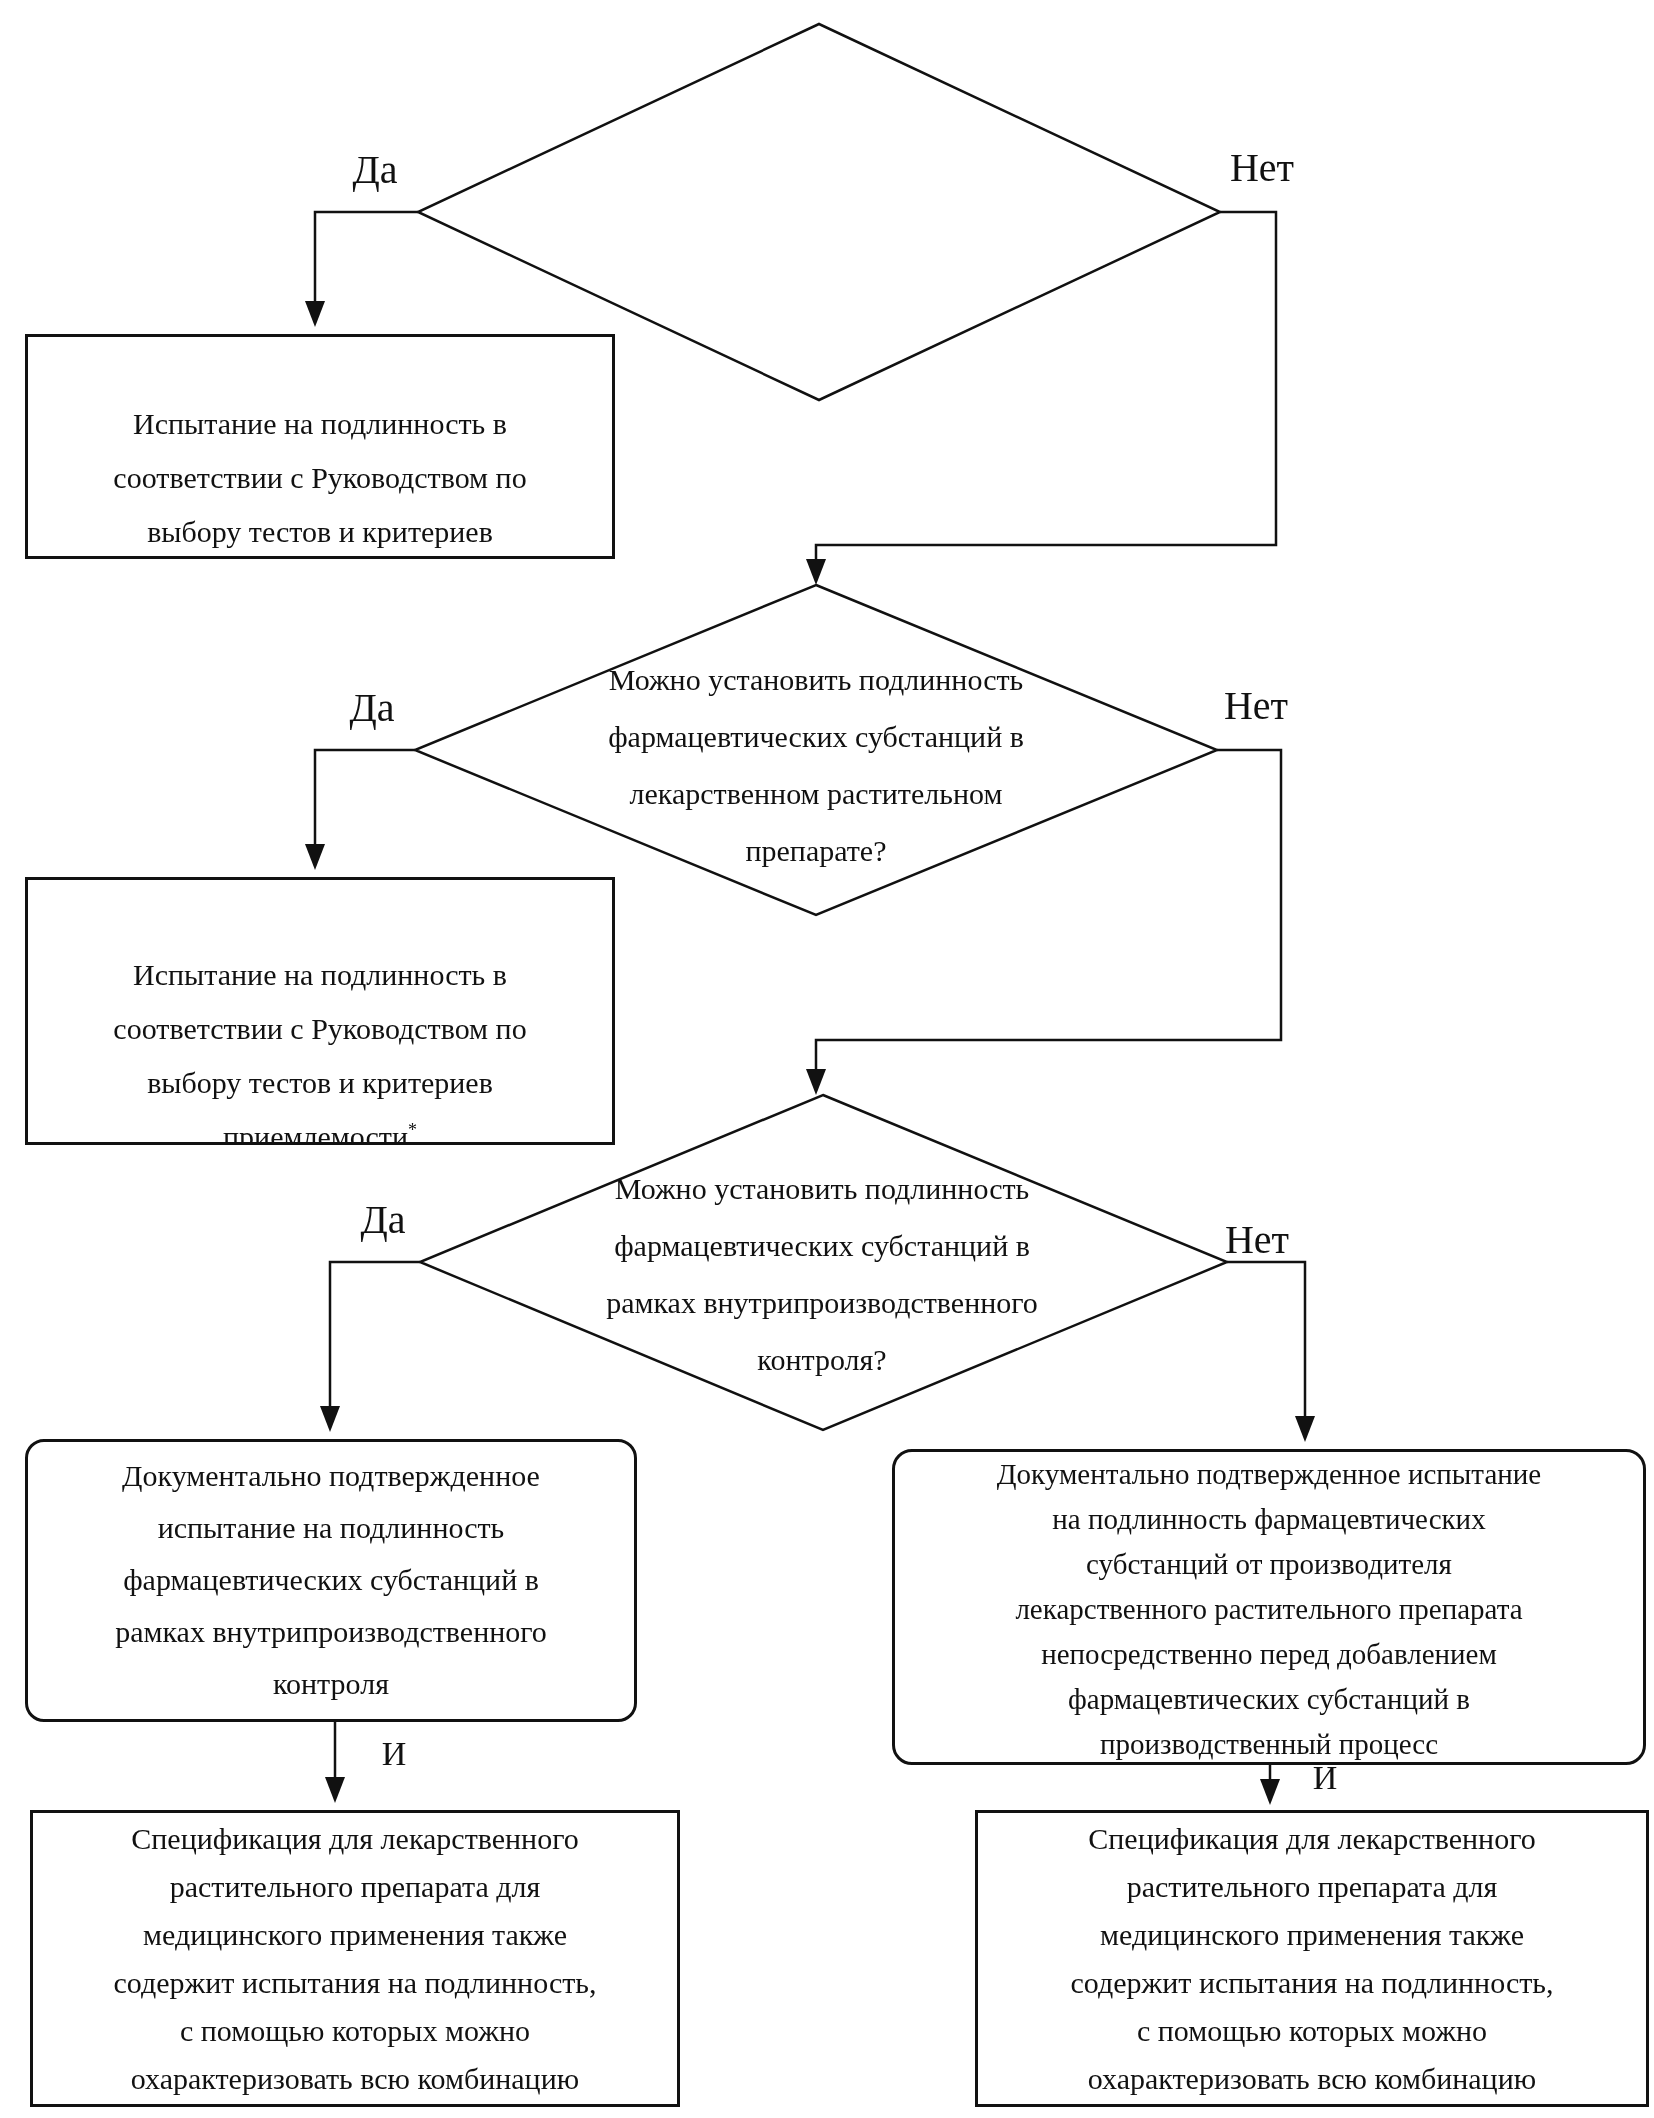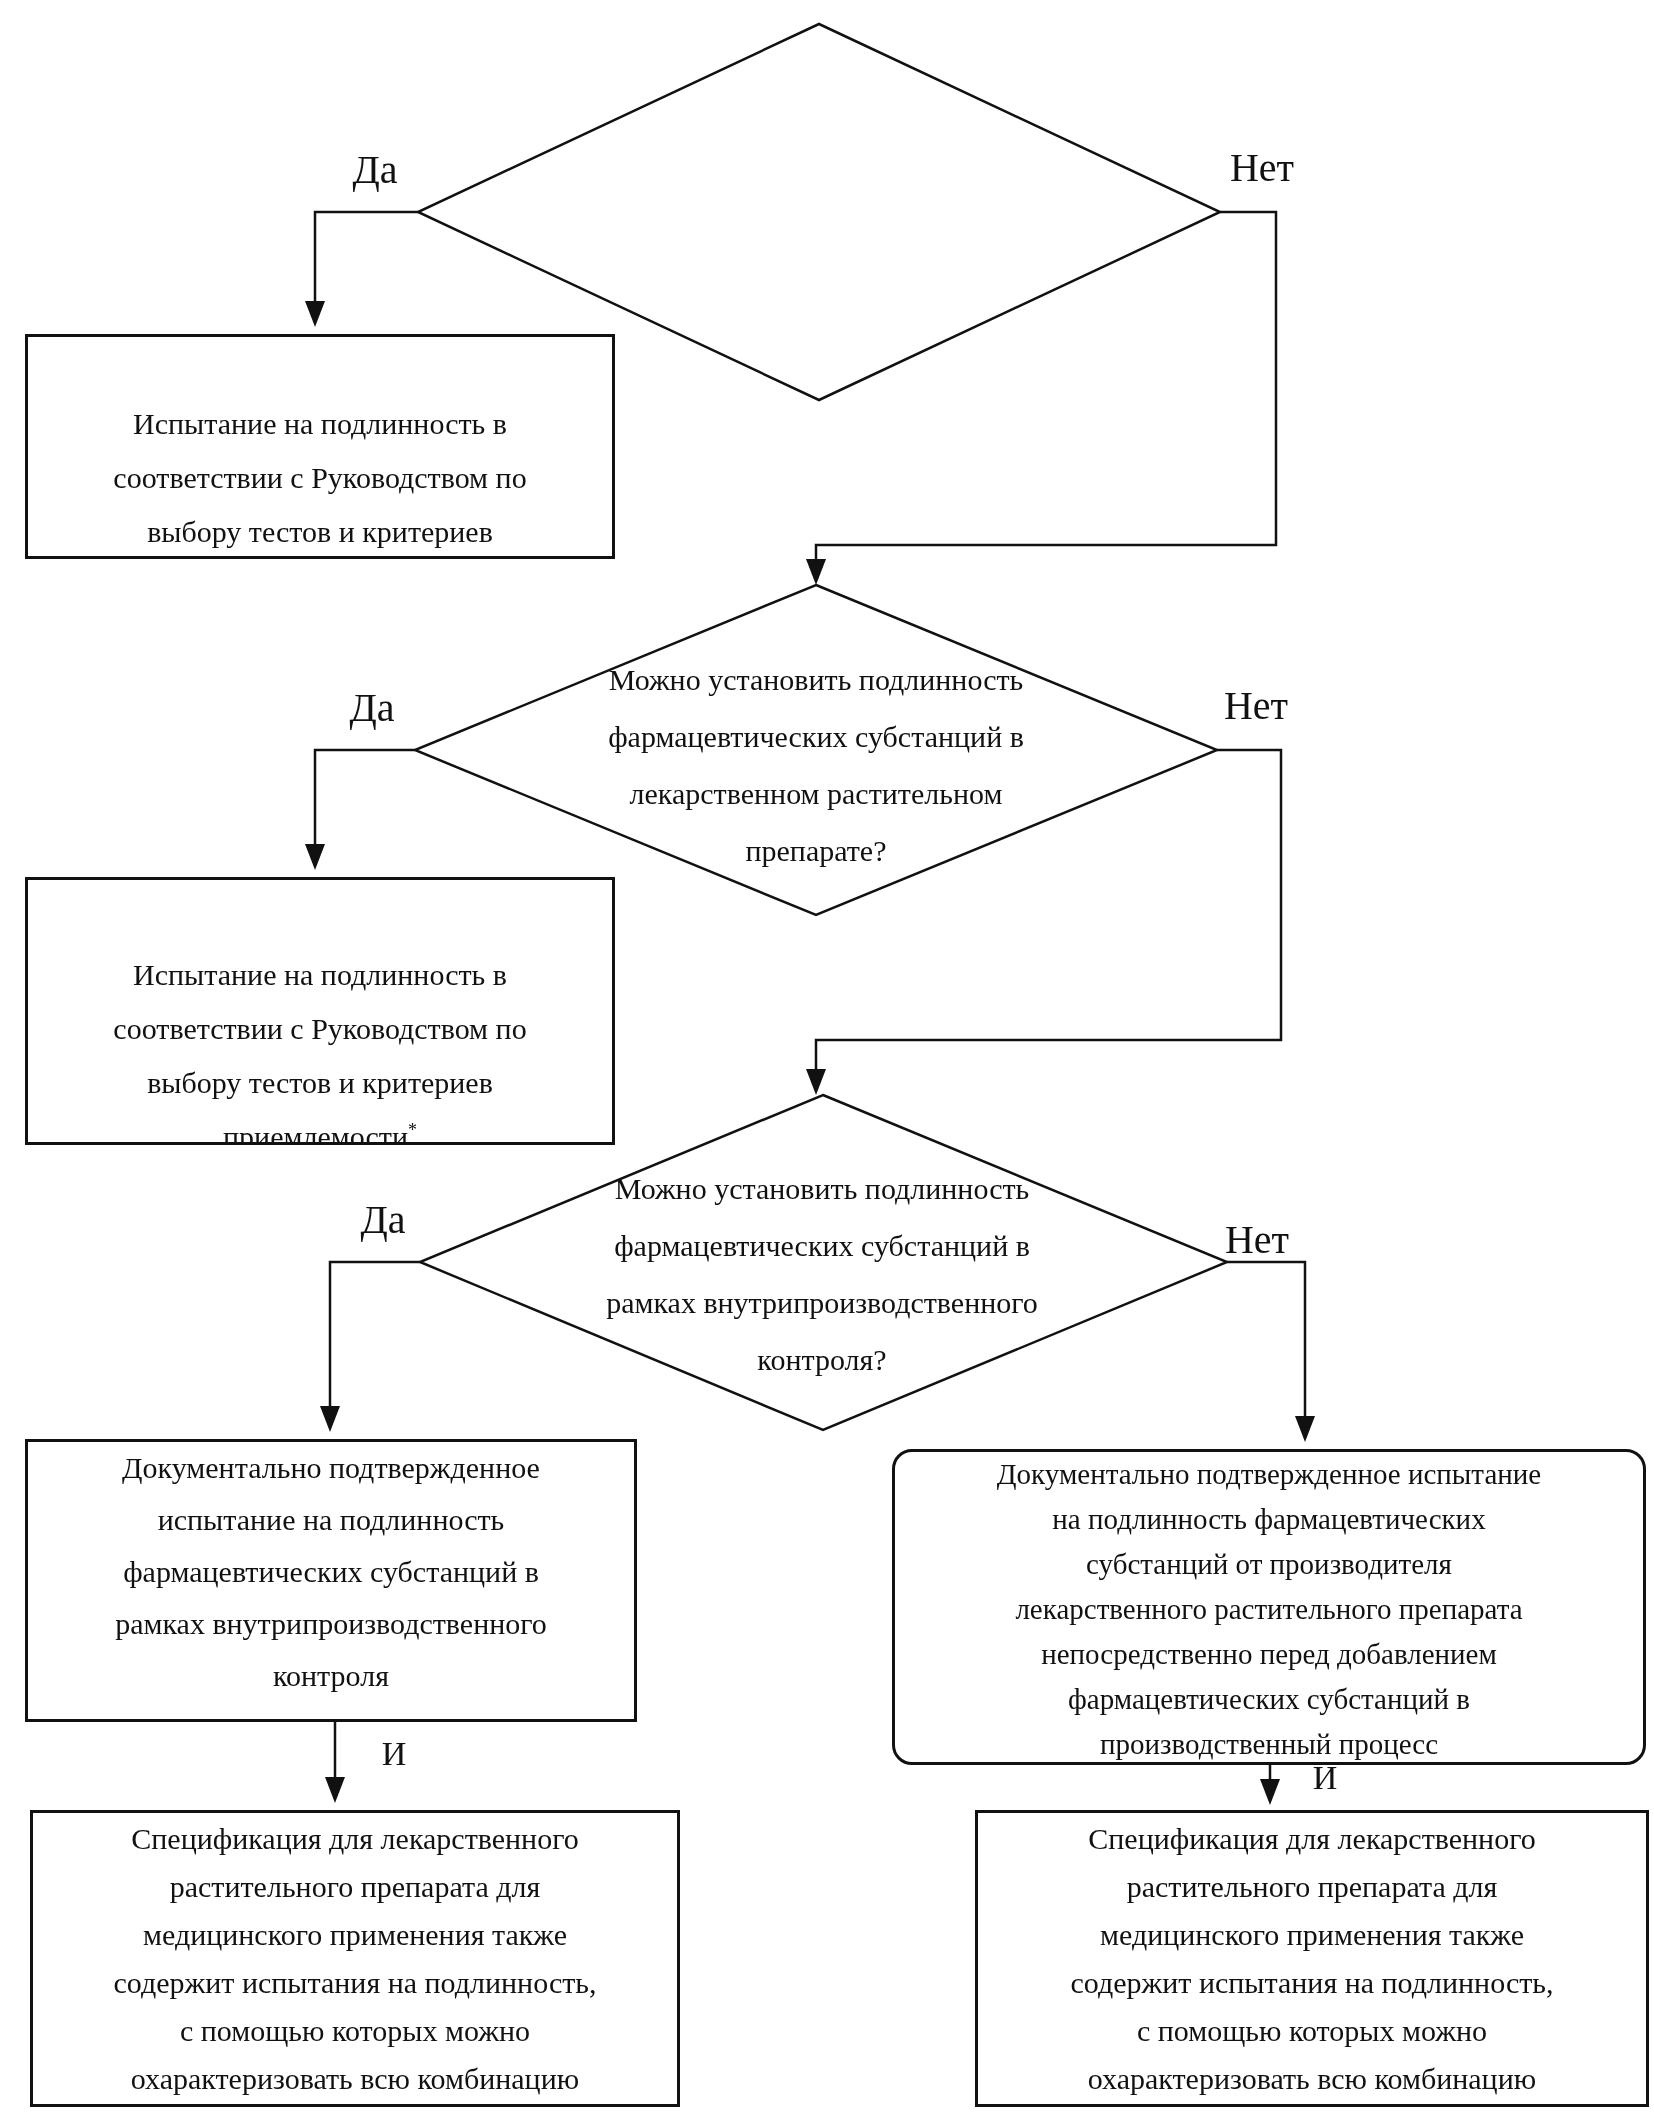--- a/index.html
+++ b/index.html
@@ -26,21 +26,21 @@
     background:#ffffff;
     text-align:center;
     font-size:30px;line-height:54px;
     white-space:pre-line;
     overflow:hidden;
     margin-top:7px;
   }
   .box sup{font-size:0.6em;line-height:0;}
   .b1{padding-top:6px;}
   .b2{padding-top:14px;line-height:54px;}
-  .b3{line-height:52px;}
+  .b3{padding-top:8px;line-height:52px;border-radius:19px;}
   .b46{padding-top:2px;line-height:48px;}
   .b5{padding-top:0;font-size:29px;line-height:45px;}
   .lbl{
     text-align:center;
     font-size:40px;line-height:44px;
     white-space:nowrap;
   }
   .andlbl{font-size:34px;}
   .pre{white-space:pre-line;}
 </style>

